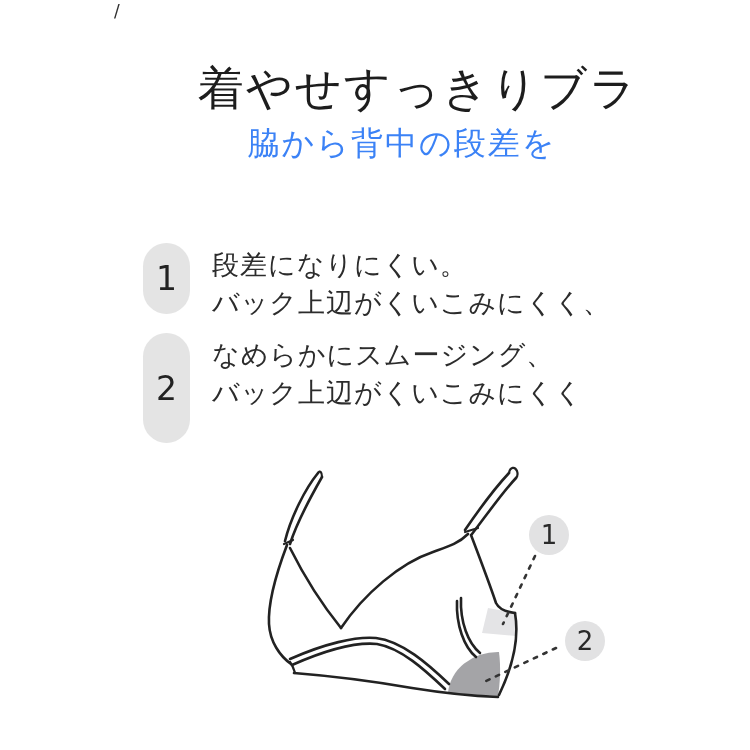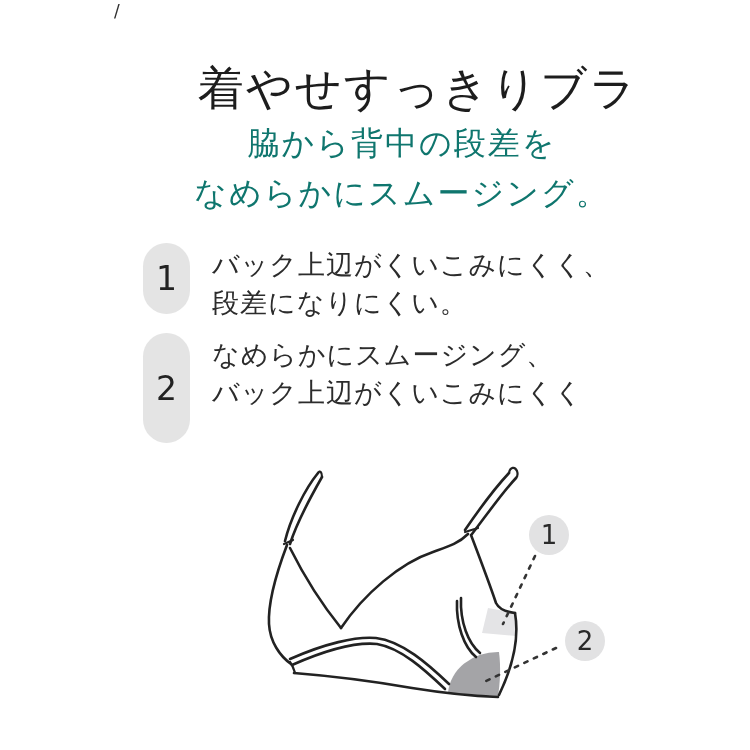--- a/index.html
+++ b/index.html
@@ -24,21 +24,21 @@
     font-family: "DejaVu Serif", "Liberation Serif", serif;
     font-size: 46px; font-weight: 500; letter-spacing: 2px;
     color: #1d1d1d; line-height: 1.25; white-space: nowrap;
   }
 
   .subtitle {
     position: absolute; left: 54px; top: 118px; width: 696px;
     text-align: center;
     font-family: "DejaVu Serif", "Liberation Serif", serif;
     font-size: 32px; font-weight: 500; letter-spacing: 2px;
-    color: #0f766e; line-height: 50px; white-space: nowrap;
+    color: #3b82f6; line-height: 50px; white-space: nowrap;
   }
 
   .num-badge {
     position: absolute; left: 143px; width: 47px;
     background: #e4e4e4; border-radius: 24px;
     display: flex; align-items: center; justify-content: center;
     font-size: 33px; color: #222; font-family: "DejaVu Sans", sans-serif;
   }
   .badge-1 { top: 243px; height: 71px; }
   .badge-2 { top: 333px; height: 110px; }
@@ -72,28 +72,27 @@
 <body>
 
 <div class="canvas">
 
   <div class="crop-mark">/</div>
 
   <h1 class="title">着やせすっきりブラ</h1>
 
   <div class="subtitle">
     <div>脇から背中の段差を</div>
-    <div>なめらかにスムージング。</div>
   </div>
 
   <div>
     <div class="num-badge badge-1">1</div>
     <div class="feature-text feature-text-1">
+      <div>段差になりにくい。</div>
       <div>バック上辺がくいこみにくく、</div>
-      <div>段差になりにくい。</div>
     </div>
   </div>
 
   <div>
     <div class="num-badge badge-2">2</div>
     <div class="feature-text feature-text-2">
       <div>なめらかにスムージング、</div>
       <div>バック上辺がくいこみにくく</div>
     </div>
   </div>

